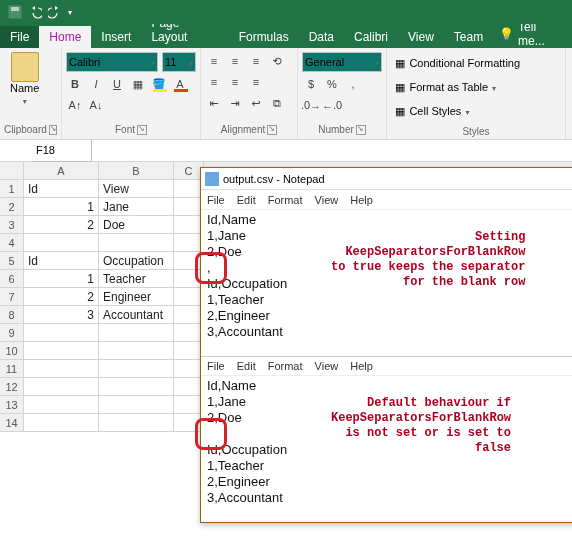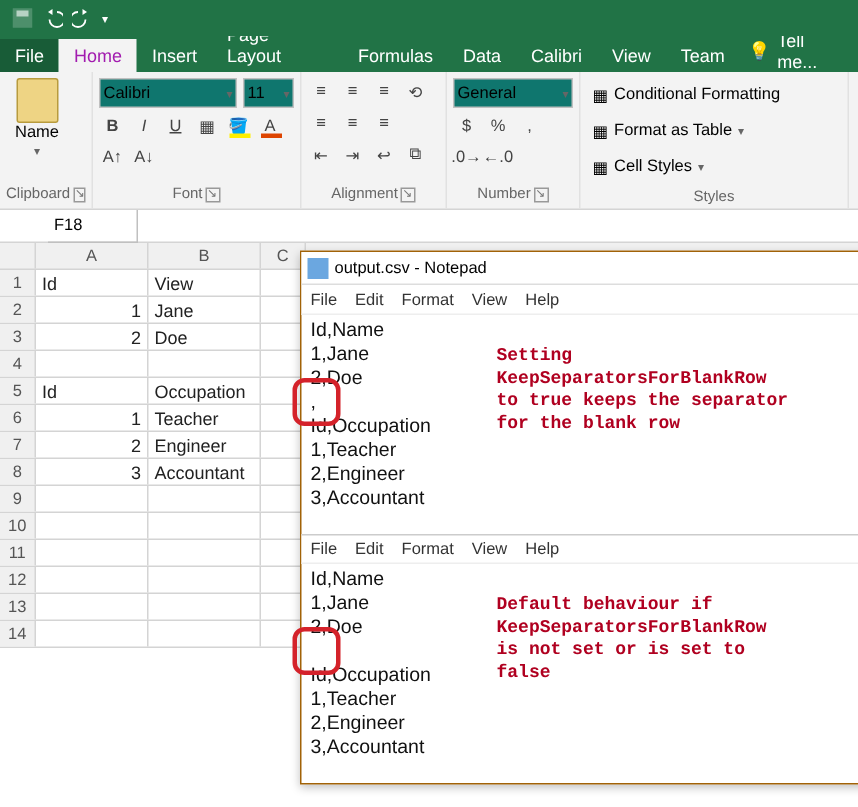--- a/index.html
+++ b/index.html
@@ -43,21 +43,21 @@
 .row { display: flex; height: 18px; border-bottom: 1px solid #d4d4d4; }
 .rowhead { width: 24px; background: #f0f0f0; border-right: 1px solid #d4d4d4; text-align: center; color: #555; font-size: 11px; line-height: 18px; }
 .cell { width: 75px; border-right: 1px solid #d4d4d4; padding: 0 4px; line-height: 18px; font-size: 12px; color: #222; }
 .cell.num { text-align: right; }
 
 .notepad { position: absolute; left: 200px; top: 167px; width: 409px; background: #fff; border: 1px solid #a16207; box-shadow: 0 2px 6px rgba(0,0,0,0.25); }
 .np-title { height: 22px; background: #fff; border-bottom: 1px solid #ddd; display: flex; align-items: center; padding: 0 4px; gap: 4px; font-size: 11px; }
 .np-title .np-icon { width: 14px; height: 14px; background: #6ba7e0; display: inline-block; }
 .np-menu { height: 20px; background: #fff; border-bottom: 1px solid #eee; display: flex; gap: 12px; padding: 0 6px; align-items: center; font-size: 11px; color: #333; }
 .np-body { padding: 2px 6px; font-family: "Consolas","Courier New",monospace; font-size: 13px; line-height: 16px; color: #111; position: relative; min-height: 146px; }
-.annotation { color: #b00020; font-family: "Consolas","Courier New",monospace; font-weight: bold; font-size: 12px; line-height: 15px; position: absolute; }
+.annotation { color: #b00020; font-family: "Consolas","Courier New",monospace; font-weight: bold; font-size: 12px; line-height: 15px; position: absolute; text-align: right; }
 .redbox { position: absolute; border: 3px solid #d4222a; border-radius: 8px; width: 32px; height: 32px; }
 
 .chev::after { content: "▾"; font-size: 8px; color: #666; }
 .launcher { width: 10px; height: 10px; border: 1px solid #999; position: relative; }
 .launcher::after { content: "↘"; font-size: 8px; position: absolute; top: -2px; left: 0; color: #777; }
 
 svg { display: block; }
 </style>
 </head>
 <body>

